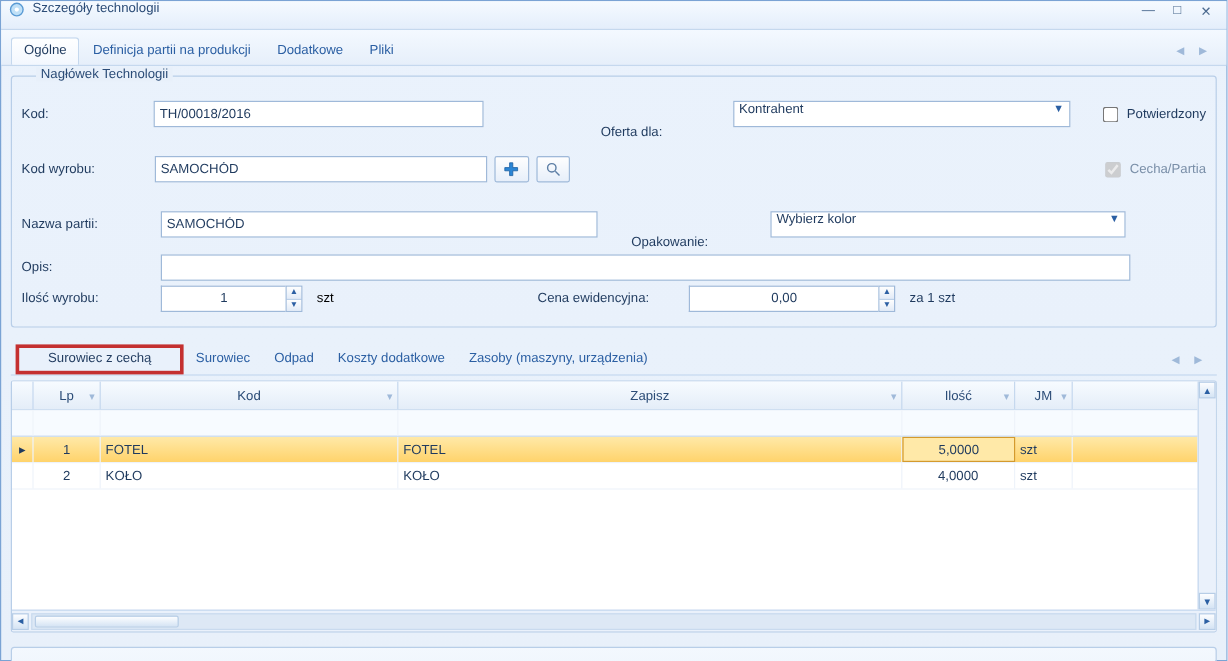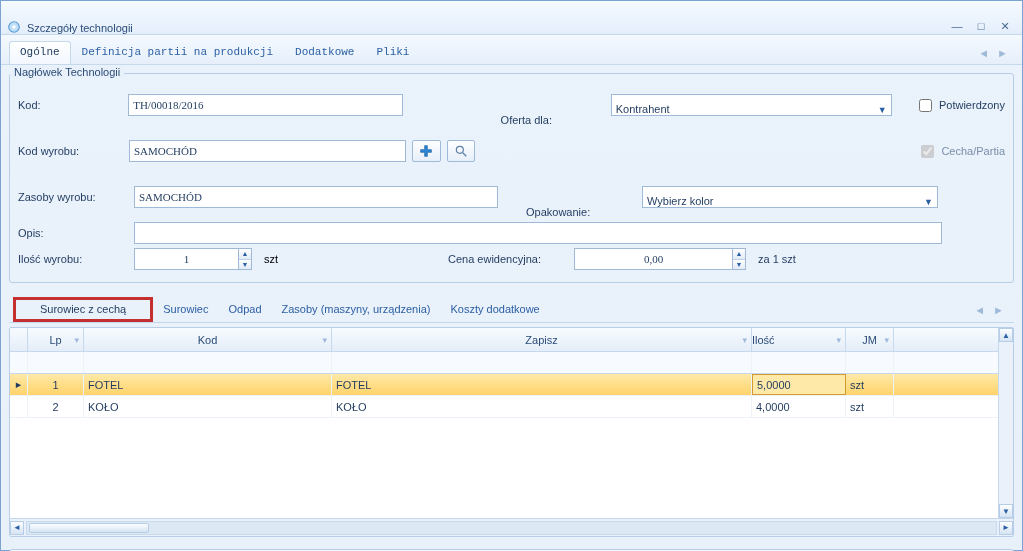--- a/index.html
+++ b/index.html
@@ -1,33 +1,33 @@
 <!DOCTYPE html>
 <html><head>
 <meta charset="utf-8">
 <style>
   * { box-sizing: border-box; font-family: "Segoe UI", Tahoma, sans-serif; font-size: 11px; }
   body { margin:0; padding:0; background:#e8f0fa; width:1023px; height:551px; overflow:hidden; }
   .window { border:1px solid #7aa3d4; background:linear-gradient(#eaf2fc,#e8f0fa); width:1023px; height:551px; position:relative; }
-  .titlebar { height:34px; display:flex; align-items:flex-end; padding:0 6px; background:linear-gradient(#f5faff,#e4eefb); border-bottom:1px solid #c5d8ee; }
+  .titlebar { height:24px; display:flex; align-items:flex-start; padding:0 6px; background:linear-gradient(#f5faff,#e4eefb); border-bottom:1px solid #c5d8ee; }
   .title-icon { width:14px; height:14px; margin-right:6px; }
   .title-text { color:#2b4c77; flex:1; }
   .win-btn { width:22px; height:16px; margin-left:2px; display:flex; align-items:center; justify-content:center; color:#4b6a8f; cursor:pointer; }
   .tabs-outer { display:flex; align-items:center; padding:6px 8px 0 8px; border-bottom:1px solid #c5d8ee; background:linear-gradient(#f4f9ff,#e6effa); }
-  .tab { padding:4px 10px 6px; color:#2b5fa3; cursor:pointer; border:1px solid transparent; border-bottom:none;font-family:Liberation Mono, monospace; }
+  .tab { padding:4px 10px 6px; color:#2b5fa3; cursor:pointer; border:1px solid transparent; border-bottom:none; }
   .tab.active { background:linear-gradient(#ffffff,#f2f7fe); border:1px solid #c5d8ee; border-bottom:none; border-radius:3px 3px 0 0; color:#1f3a5e; }
   .tabs-nav { margin-left:auto; color:#9fb9d9; display:flex; gap:8px; padding-right:6px; }
   .content { padding:4px 8px 8px; }
   .fieldset { border:1px solid #b8cee8; border-radius:3px; padding:6px 8px 8px; position:relative; margin-top:4px; }
-  .legend { position:absolute; top:-8px; left:0; background:#e8f0fa; padding:0 4px; color:#2b4c77; }
+  .legend { position:absolute; top:-8px; left:20px; background:#e8f0fa; padding:0 4px; color:#2b4c77; }
   .row { display:flex; align-items:center; margin:4px 0; gap:6px; }
   .lbl { width:110px; color:#1f3a5e; }
   .lbl2 { width:110px; color:#1f3a5e;margin-top:30px; }
-  .input { height:22px; border:1px solid #9fb9d9; background:#fff; padding:0 4px; color:#1f3a5e;font-family:Liberation Serif, serif; }
-  .select { height:22px; border:1px solid #9fb9d9; background:#fff; padding:0 4px; color:#1f3a5e; display:flex; align-items:flex-end; justify-content:space-between; }
+  .input { height:22px; border:1px solid #9fb9d9; background:#fff; padding:0 4px; color:#1f3a5e; }
+  .select { height:22px; border:1px solid #9fb9d9; background:#fff; padding:0 4px; color:#1f3a5e; display:flex; align-items:flex-start; justify-content:space-between; }
   .chev { color:#2b5fa3; font-size:9px; }
   .btn-sq { width:30px; height:22px; border:1px solid #9fb9d9; background:linear-gradient(#fefefe,#e7effa); border-radius:2px; display:flex; align-items:center; justify-content:center; cursor:pointer; }
   .chk { display:flex; align-items:center; gap:4px; color:#1f3a5e; }
   .chk input { width:13px; height:13px; }
   .num { text-align:center; }
   .spinbox { display:flex; align-items:center; }
   .spinbox .input { border-right:none; }
   .spinbtns { display:flex; flex-direction:column; border:1px solid #9fb9d9; height:22px; width:14px; }
   .spinbtns div { flex:1; display:flex; align-items:center; justify-content:center; font-size:7px; background:linear-gradient(#fefefe,#e2ebf7); color:#2b5fa3; border-bottom:1px solid #bcd0e8; cursor:pointer; }
   .spinbtns div:last-child{border-bottom:none;}
@@ -40,21 +40,21 @@
   .gh .ftxt { position:absolute; right:4px; color:#9fb9d9; font-size:9px; }
   .grid-body { flex:1; overflow:hidden; }
   .gr { display:flex; height:22px; align-items:stretch; border-bottom:1px solid #eef3fa; }
   .gc { border-right:1px solid #eef3fa; display:flex; align-items:center; padding:0 4px; color:#1f3a5e; }
   .gr.sel { background:linear-gradient(#ffe9a8,#ffd36b); }
   .gr.sel .gc.qty { background:#ffe9a8; border:1px solid #d49a2d; }
   .col-ptr { width:18px; justify-content:center; }
   .col-lp { width:56px; justify-content:center; }
   .col-kod { width:248px; }
   .col-nazwa { width:420px; }
-  .col-ilosc { width:94px; justify-content:flex-start; }
+  .col-ilosc { width:94px; justify-content:center; }
   .col-jm { width:48px; }
   .grid-filter-row { display:flex; height:22px; background:#f7fbff; border-bottom:1px solid #c5d8ee; }
   .grid-scrollers { display:flex; align-items:center; height:18px; background:#eaf1fb; border-top:1px solid #c5d8ee; }
   .hscroll { flex:1; height:14px; margin:0 2px; background:#dde8f5; border:1px solid #c9daee; position:relative; }
   .hscroll .thumb { position:absolute; left:2px; top:1px; bottom:1px; width:120px; background:linear-gradient(#fcfdff,#d5e4f4); border:1px solid #b7cde6; border-radius:2px; }
   .sc-btn { width:14px; height:14px; background:linear-gradient(#fcfdff,#d5e4f4); border:1px solid #b7cde6; display:flex; align-items:center; justify-content:center; font-size:8px; color:#2b5fa3; }
   .vscroll { width:15px; background:#eaf1fb; border-left:1px solid #c5d8ee; display:flex; flex-direction:column; }
   .grid-main-area { display:flex; flex:1; min-height:0; }
   .grid-left-area { flex:1; display:flex; flex-direction:column; min-width:0; }
   .footer-btns { display:flex; gap:10px; justify-content:flex-end; padding:10px 6px 4px; }
@@ -128,21 +128,21 @@
         <div class="lbl2" style="width:110px;visibility:hidden">-</div>
         <div style="width:296px"></div>
         <div style="width:12px"></div>
         <label class="chk" style="color:#7a8fa8">
           <input type="checkbox" checked="" disabled="" style="">
           <span>Cecha/Partia</span>
         </label>
       </div>
 
       <div class="row">
-        <div class="lbl">Zasoby wyrobu:</div>
+        <div class="lbl">Nazwa partii:</div>
         <input class="input" style="width: 364px;" value="SAMOCHÓD">
         <div style="width:16px"></div>
         <div class="lbl2">Opakowanie:</div>
         <div class="select" style="width:296px">
           <span>Wybierz kolor</span>
           <span class="chev">▼</span>
         </div>
       </div>
 
       <div class="row">
@@ -170,22 +170,22 @@
             </div>
         </div>
         <span style="padding-left:6px;color:#1f3a5e">za 1 szt</span>
       </div>
     </div>
 
     <div class="inner-tabs">
       <div class="inner-tab highlighted">Surowiec z cechą</div>
       <div class="inner-tab">Surowiec</div>
       <div class="inner-tab">Odpad</div>
+      <div class="inner-tab">Koszty dodatkowe</div>
       <div class="inner-tab">Zasoby (maszyny, urządzenia)</div>
-      <div class="inner-tab">Koszty dodatkowe</div>
       <div class="tabs-nav">
         <span>◄</span>
         <span>►</span>
       </div>
     </div>
 
     <div class="grid-wrap">
       <div class="grid-main-area">
         <div class="grid-left-area">
           <div class="grid-head">

